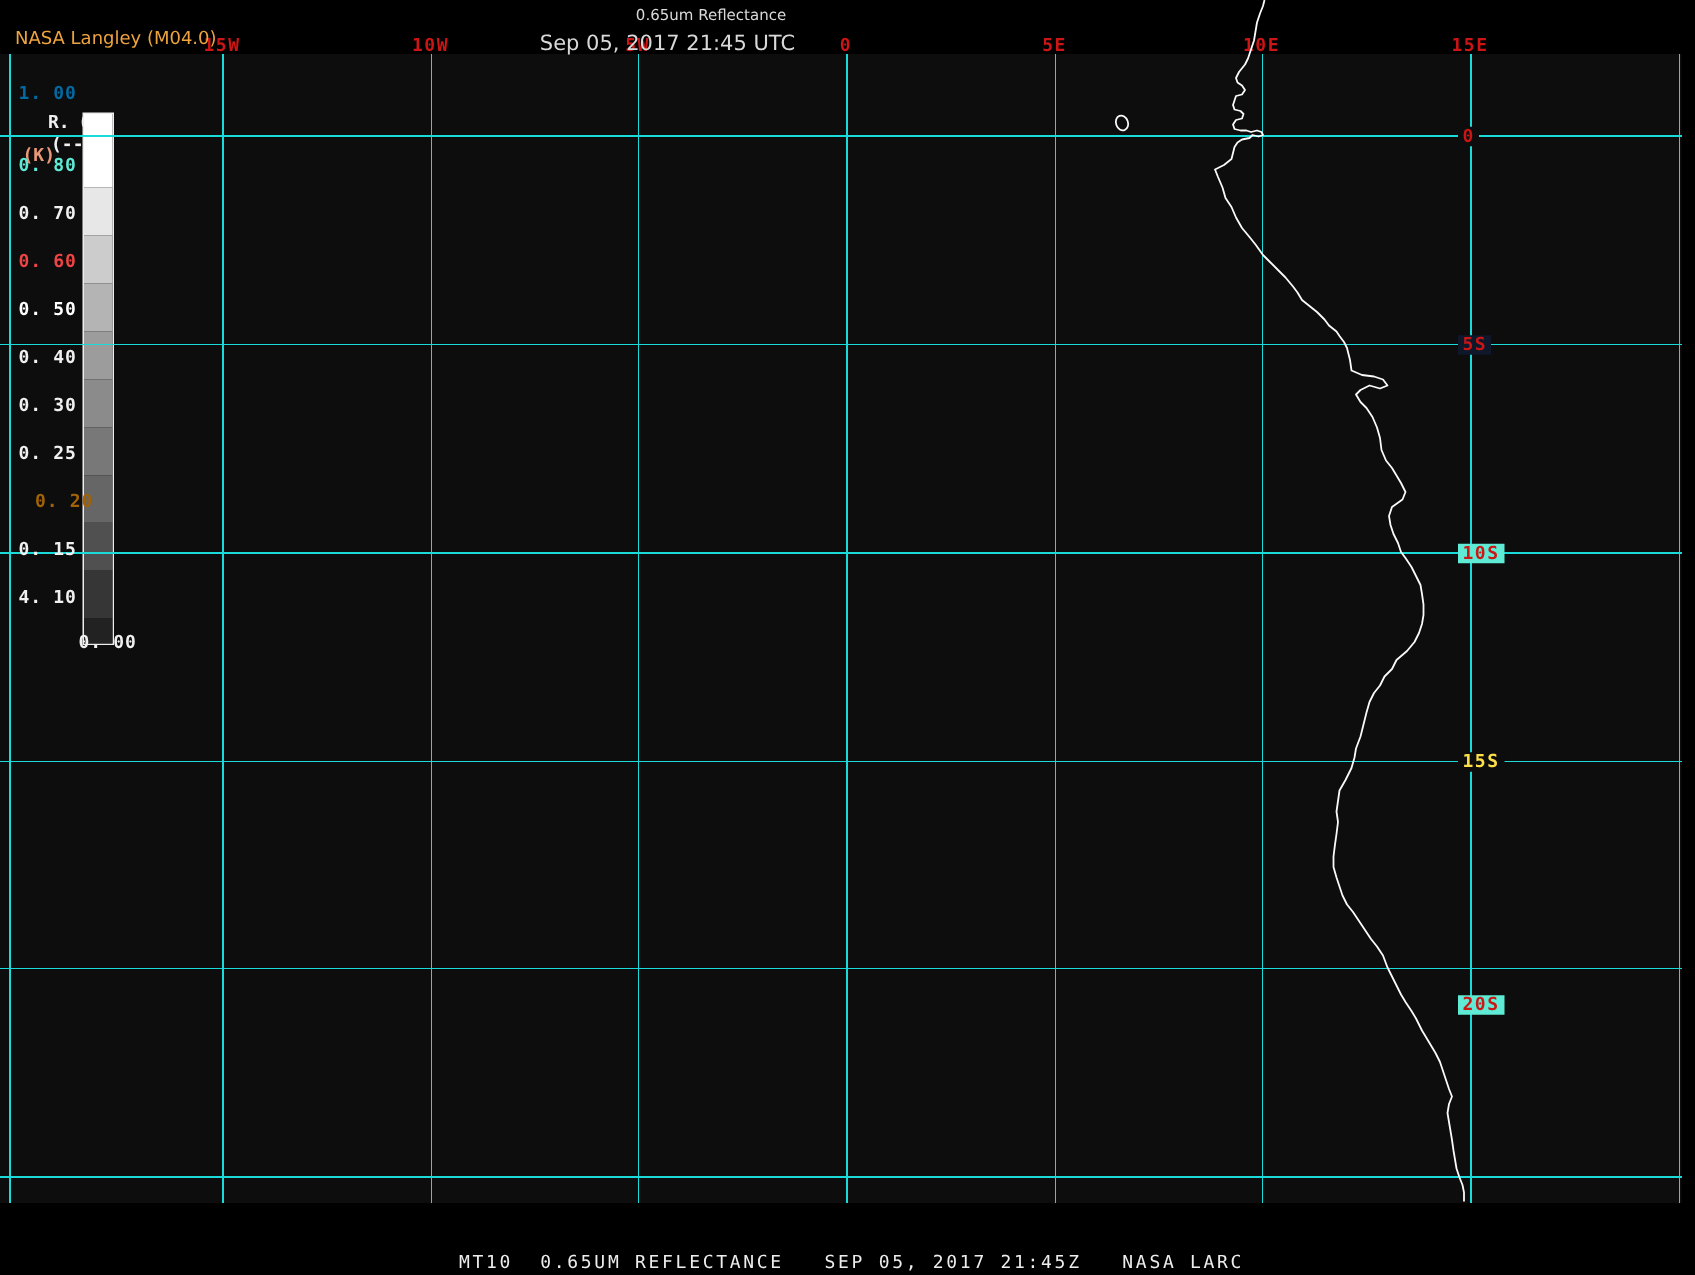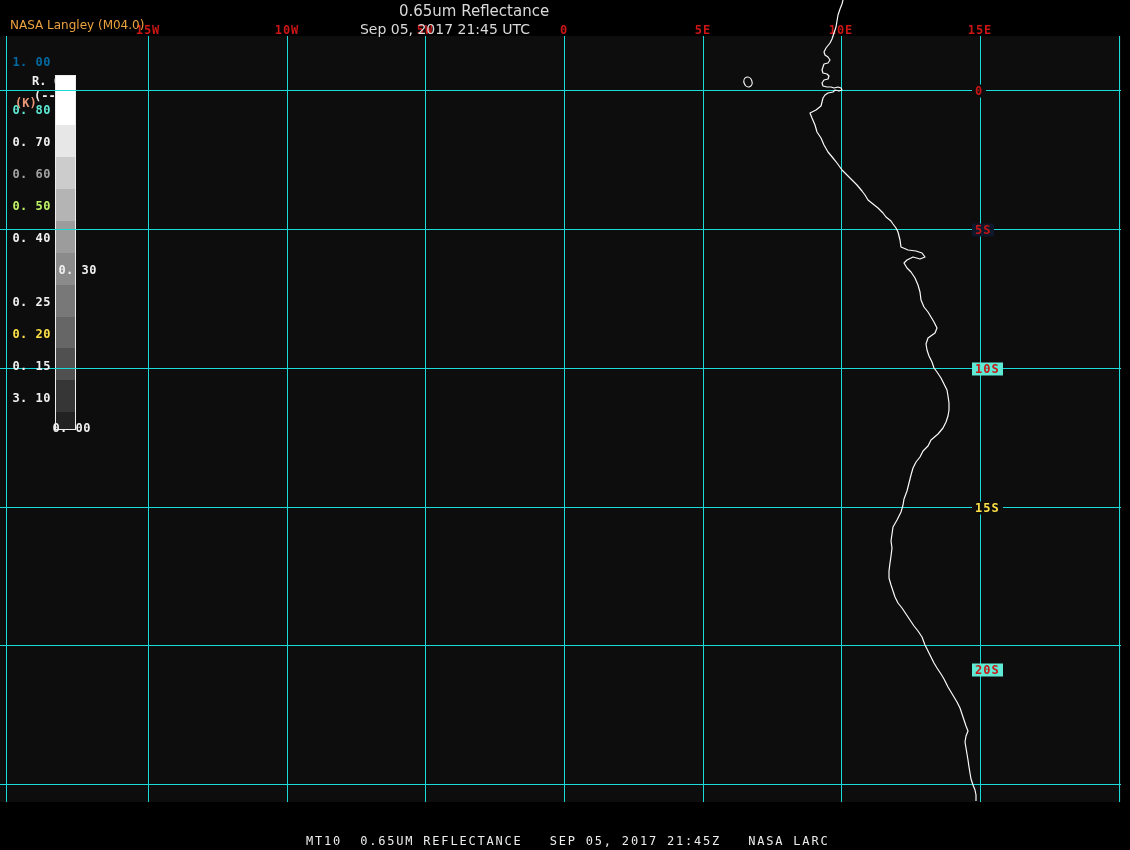--- a/index.html
+++ b/index.html
@@ -8,21 +8,21 @@
     background:#000;
     font-family:"DejaVu Sans", sans-serif;
   }
   .abs{position:absolute;}
   .mono{font-family:"DejaVu Sans Mono", monospace;}
   #map-bg{left:0;top:36px;width:1121px;height:766px;background:#0d0d0d;z-index:0;}
   svg.layer{left:0;top:0;width:1130px;height:850px;position:absolute;pointer-events:none;}
   #grid-svg{z-index:2;shape-rendering:crispEdges;}
   #coast-svg{z-index:7;}
   #credit{left:10px;top:19px;font-size:12px;line-height:12px;z-index:4;white-space:pre;}
-  #main-title{top:3px;left:474px;transform:translateX(-50%);font-size:15px;line-height:16px;z-index:4;white-space:pre;}
+  #main-title{top:3px;left:474px;transform:translateX(-50%);font-size:10px;line-height:16px;z-index:4;white-space:pre;}
   #timestamp{top:22px;left:445px;transform:translateX(-50%);font-size:14px;line-height:15px;z-index:4;white-space:pre;}
   .lon-label{position:absolute;top:25px;transform:translateX(-50%);font-size:12px;line-height:11px;font-weight:700;letter-spacing:1px;white-space:pre;z-index:3;}
   .lat-label{position:absolute;left:972px;transform:translateY(-50%);font-size:12px;line-height:11px;font-weight:700;letter-spacing:1px;white-space:pre;z-index:3;padding:1px 3px;}
   #legend{left:0;top:36px;width:90px;height:410px;z-index:1;}
   #legend-title{left:32px;top:39px;font-size:12px;font-weight:700;line-height:12px;z-index:4;white-space:pre;}
   #legend-units{left:34px;top:54px;font-size:12px;font-weight:700;line-height:12px;z-index:4;white-space:pre;}
   #legend-units-k{left:15px;top:61px;font-size:12px;font-weight:700;line-height:12px;z-index:4;white-space:pre;}
   #legend-bar{left:55px;top:75px;width:21px;height:355px;border:1px solid #ededed;box-sizing:border-box;z-index:1;font-size:0;}
   .band{width:100%;}
   .legend-tick{position:absolute;left:0;width:51px;text-align:right;font-size:12px;font-weight:700;line-height:12px;letter-spacing:0.5px;white-space:pre;z-index:4;}
@@ -87,28 +87,28 @@
     <div class="band" style="height: 32px; background: rgb(120, 120, 120);"></div>
     <div class="band" style="height: 31px; background: rgb(102, 102, 102);"></div>
     <div class="band" style="height: 32px; background: rgb(80, 80, 80);"></div>
     <div class="band" style="height: 32px; background: rgb(54, 54, 54);"></div>
     <div class="band" style="height: 17px; background: rgb(34, 34, 34);"></div>
   </div>
 <div id="legend-ticks">
     <span class="legend-tick mono" style="top: 56px; color: #0369a1;">1. 00</span>
     <span class="legend-tick mono" style="top: 104px; color: #5eead4;">0. 80</span>
     <span class="legend-tick mono" style="top: 136px; color: rgb(240, 240, 240);">0. 70</span>
-    <span class="legend-tick mono" style="top: 168px; color: #a3a3a3;">0. 60</span>
-    <span class="legend-tick mono" style="top: 200px; color: #bef264;">0. 50</span>
+    <span class="legend-tick mono" style="top: 168px; color: #ef4444;">0. 60</span>
+    <span class="legend-tick mono" style="top: 200px; color: #ffffff;">0. 50</span>
     <span class="legend-tick mono" style="top: 232px; color: rgb(240, 240, 240);">0. 40</span>
-    <span class="legend-tick mono" style="top: 264px; color: rgb(240, 240, 240); padding-left: 46px;">0. 30</span>
+    <span class="legend-tick mono" style="top: 264px; color: rgb(240, 240, 240);">0. 30</span>
     <span class="legend-tick mono" style="top: 296px; color: rgb(240, 240, 240);">0. 25</span>
-    <span class="legend-tick mono" style="top: 328px; color: #fde047;">0. 20</span>
+    <span class="legend-tick mono" style="top: 328px; color: #a16207; padding-left: 11px;">0. 20</span>
     <span class="legend-tick mono" style="top: 360px; color: rgb(240, 240, 240);">0. 15</span>
-    <span class="legend-tick mono" style="top: 392px; color: rgb(240, 240, 240);">3. 10</span>
+    <span class="legend-tick mono" style="top: 392px; color: rgb(240, 240, 240);">4. 10</span>
     <span class="legend-tick mono" style="top: 422px; color: rgb(240, 240, 240); padding-left: 40px;">0. 00</span>
   </div>
 
 <svg id="coast-svg" class="layer">
     <polyline points="843,0 842,4 840,9 838,15 837,21 836,27 834,33 832,39 830,43 826,48 824,52 825,55 828,57 830,60 828,63 824,64 823,67 822,70 823,73 827,74 829,76 828,79 824,80 822,83 823,86 827,87 831,87 834,88 838,87 841,88 842,90 839,91 835,90 833,92 828,93 825,95 823,98 822,102 821,106 816,110 810,113 812,118 815,125 817,132 821,138 824,145 828,152 833,158 837,163 842,170 847,175 852,180 857,185 862,191 865,195 868,200 873,204 878,208 883,213 886,217 891,221 893,224 896,228 898,232 900,240 901,247 908,250 916,251 922,253 925,257 920,259 913,257 907,260 904,263 907,268 911,272 915,278 918,285 920,292 921,300 924,307 928,312 931,317 934,322 937,328 935,333 928,338 926,344 927,350 929,356 932,362 934,368 937,372 941,378 944,384 947,390 948,396 949,403 949,410 948,416 946,422 943,428 938,434 931,440 928,446 923,451 920,457 916,462 913,468 911,475 909,483 907,491 904,499 903,505 901,512 897,520 893,527 892,534 891,541 892,548 891,556 890,563 889,571 889,578 891,585 893,591 895,597 898,603 902,608 906,614 910,620 914,626 918,631 922,637 925,645 928,651 931,657 934,663 937,668 941,674 944,679 948,687 951,692 954,697 957,702 960,708 962,714 964,720 966,726 968,731 966,736 965,742 966,748 967,754 968,760 969,767 970,773 971,779 973,785 975,790 976,795 976,801" fill="none" stroke="#fafafa" stroke-width="1.2" stroke-linejoin="round"></polyline>
     <ellipse cx="748" cy="82" rx="4" ry="5" transform="rotate(-20 748 82)" fill="none" stroke="#fafafa" stroke-width="1.2"></ellipse>
   </svg>
 
 <div id="footer-text" class="abs mono" style="color: rgb(237, 237, 237);">MT10  0.65UM REFLECTANCE   SEP 05, 2017 21:45Z   NASA LARC</div>
 

